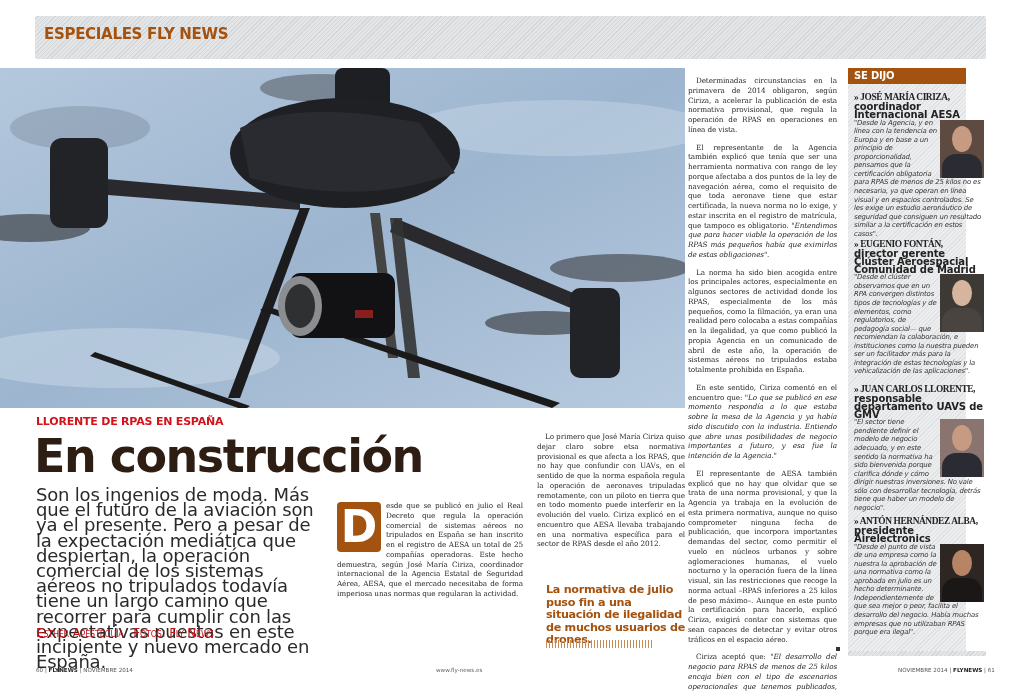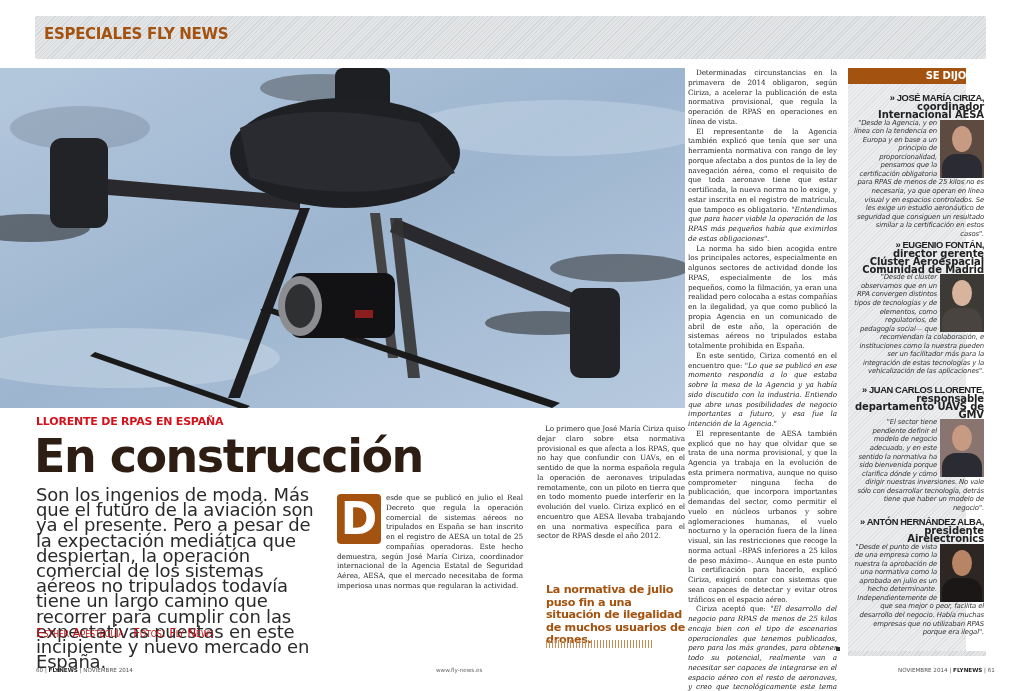--- a/index.html
+++ b/index.html
@@ -42,21 +42,21 @@
     position: absolute; left: 36px; top: 626px;
     font-family: "DejaVu Sans", sans-serif; font-weight: normal; font-size: 12px; color: #c41419;
     font-variant: small-caps; letter-spacing: -0.2px; text-align: right;
   }
   .byline span + span { margin-left: 6px; }
 
   .col {
     position: absolute; font-size: 7.3px; line-height: 9.75px; text-align: justify; color: #2a2a2a;
     font-family: "DejaVu Serif", serif; letter-spacing: -0.15px;
   }
-  .col p { text-indent: 8px; }
+  .col p { text-indent: 8px; margin-top: 8px; }
   .col p.noindent { text-indent: 0; }
   .col em { font-style: italic; }
   .col1 { left: 337px; top: 493px; width: 186px; }
   .col2 { left: 537px; top: 424px; width: 148px; }
   .col3 { left: 688px; top: 68px; width: 149px; }
 
   .dropcap {
     float: left; width: 44px; height: 50px; margin: 1px 5px 0 0;
     background: #a4520f; border-radius: 4px; color: #fff;
     font-family: "DejaVu Sans", sans-serif; font-weight: bold; font-size: 44px; line-height: 50px;
@@ -70,30 +70,29 @@
   }
   .pullquote-rule {
     position: absolute; left: 546px; top: 640px; width: 108px; height: 8px;
     background: repeating-linear-gradient(90deg, #c88a55 0px, #c88a55 1px, transparent 1px, transparent 3px);
   }
   .end-mark { position: absolute; left: 836px; top: 647px; width: 4px; height: 4px; background: #333; }
 
   .sedijo {
     position: absolute; left: 848px; top: 68px; width: 118px; height: 583px;
     background: repeating-linear-gradient(135deg, #ecedee 0px, #ecedee 2px, #dfe1e3 2px, #dfe1e3 3px);
-    text-align: right;
   }
   .sedijo-head {
     height: 16px; background: #a4520f; color: #fff;
     font-family: "DejaVu Sans", sans-serif; font-weight: bold; font-size: 10px;
     padding: 2px 0 0 6px; letter-spacing: -0.2px;
   }
   .quote-block { position: absolute; left: 6px; width: 130px; }
   .q-name {
-    font-family: Liberation Sans, sans-serif; font-weight: bold; font-size: 9.4px; line-height: 11px;
+    font-family: Liberation Serif, serif; font-weight: bold; font-size: 9.4px; line-height: 11px;
     color: #222; letter-spacing: -0.4px; white-space: nowrap;
   }
   .q-role {
     font-family: "DejaVu Sans", sans-serif; font-weight: bold; font-size: 10px; line-height: 7.8px;
     color: #222; letter-spacing: -0.1px;
   }
   .q-text {
     font-family: "DejaVu Sans", sans-serif; font-style: italic; font-size: 6.9px; line-height: 8.55px;
     color: #333; letter-spacing: -0.15px;
   }

